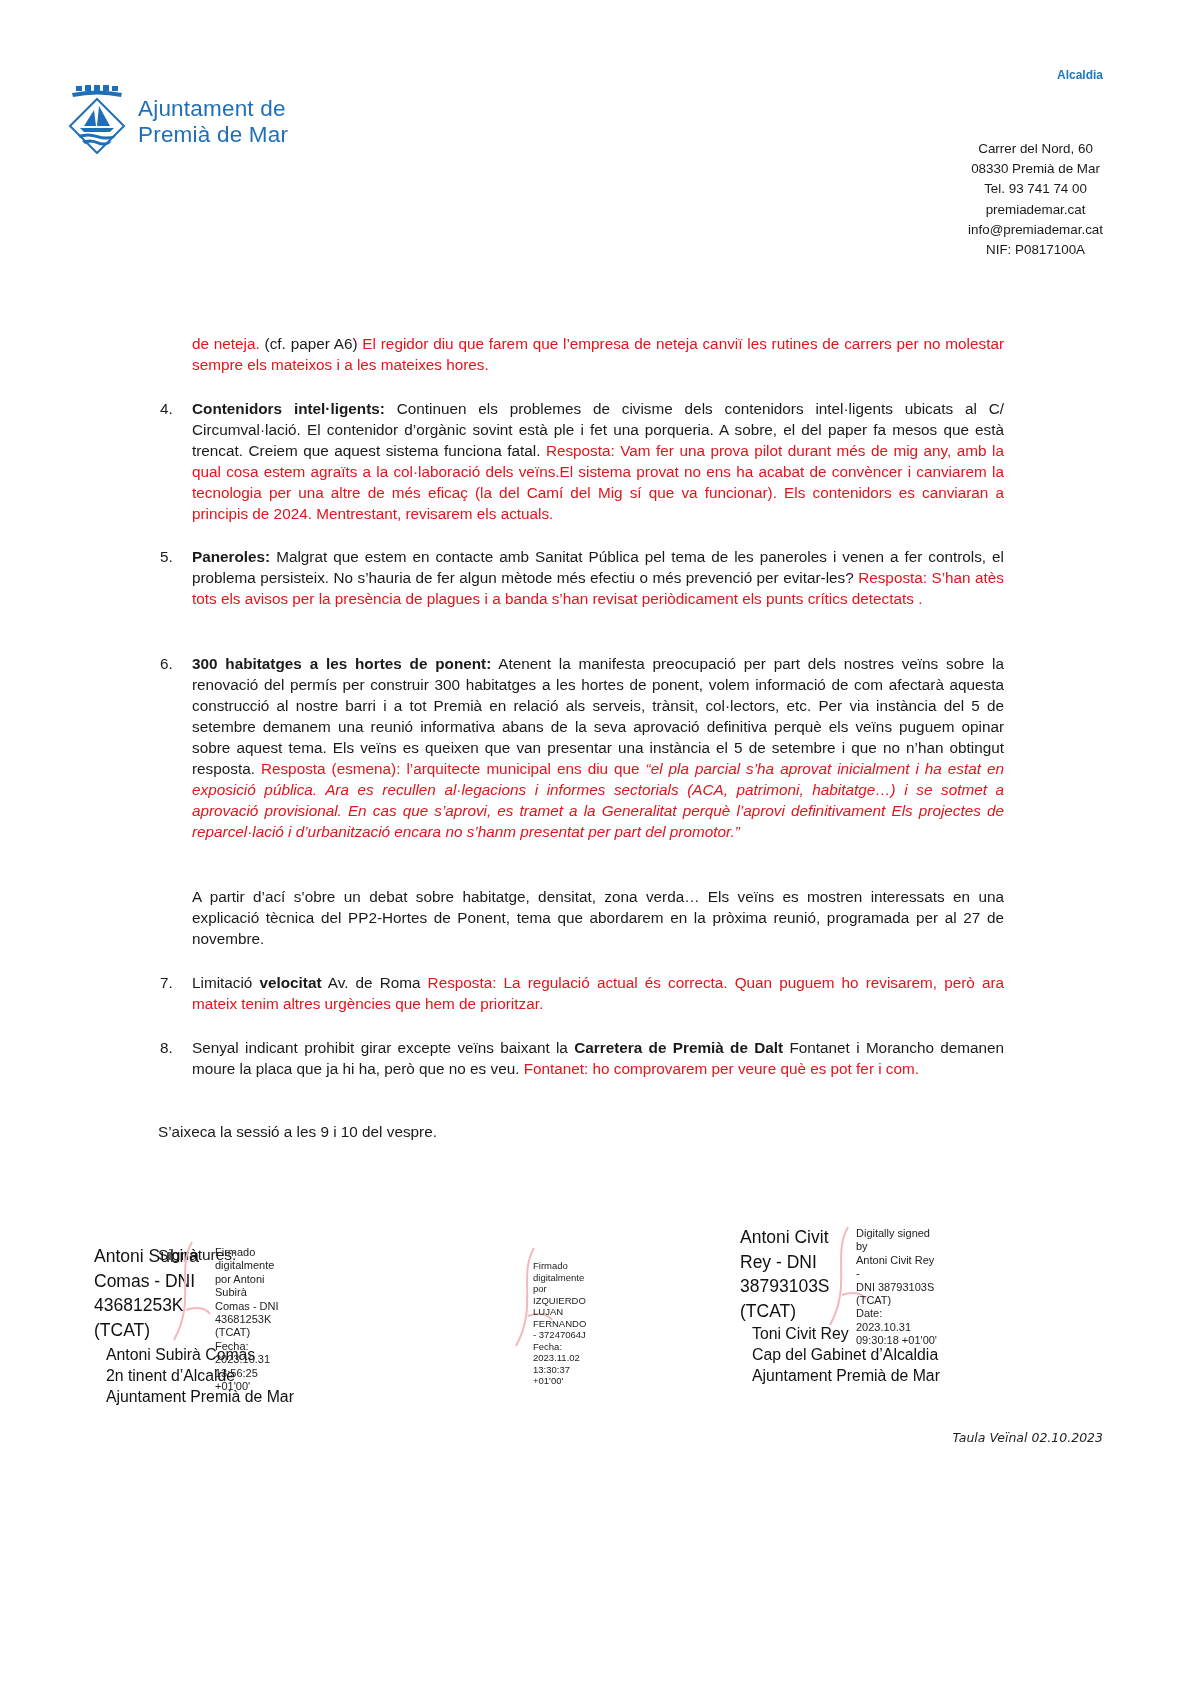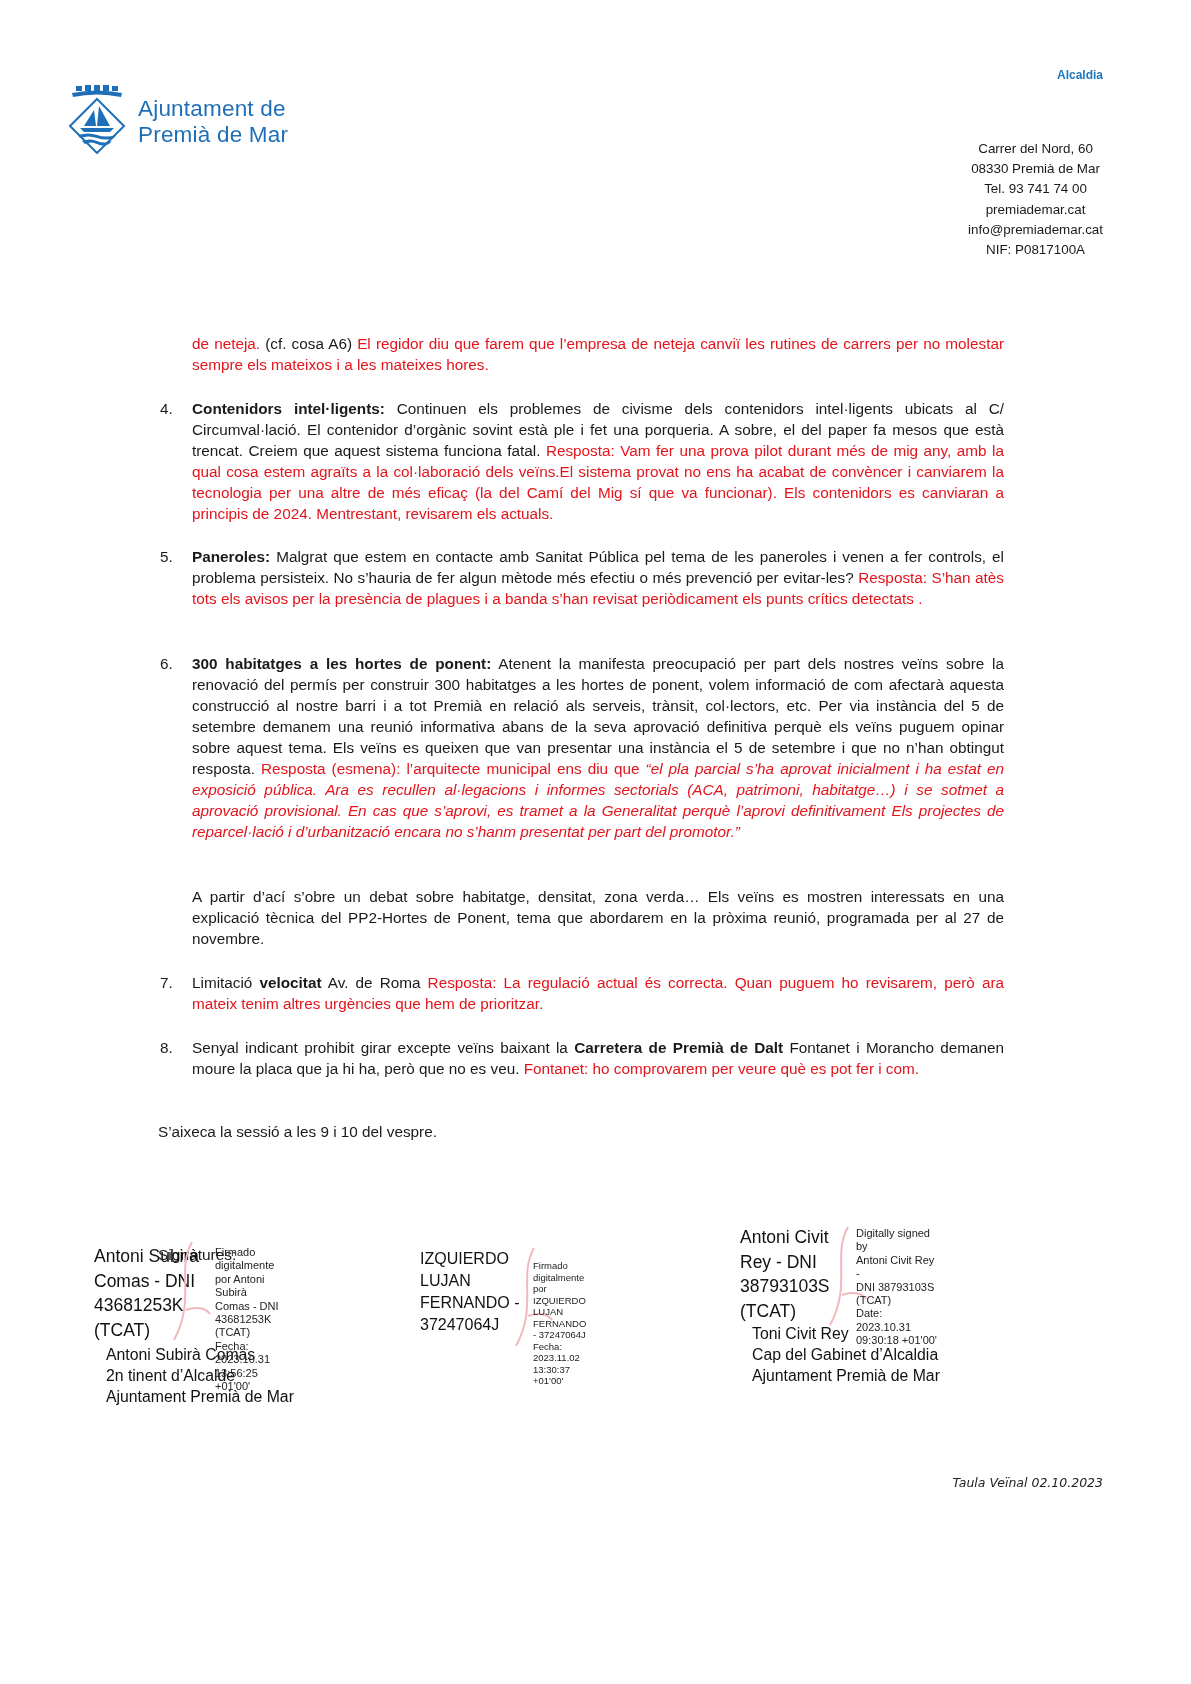--- a/index.html
+++ b/index.html
@@ -52,21 +52,21 @@
 <div class="abs addr">
   <div>Carrer del Nord, 60</div>
   <div>08330 Premià de Mar</div>
   <div>Tel. 93 741 74 00</div>
   <div>premiademar.cat</div>
   <div>info@premiademar.cat</div>
   <div>NIF: P0817100A</div>
 </div>
 
 <div class="abs body-text" style="top:333px;">
-  <span class="red">de neteja.</span><span> (cf. cosa A6) </span><span class="red">El regidor diu que farem que l’empresa de neteja canviï les rutines de carrers per no molestar sempre els mateixos i a les mateixes hores.</span>
+  <span class="red">de neteja.</span><span> (cf. paper A6) </span><span class="red">El regidor diu que farem que l’empresa de neteja canviï les rutines de carrers per no molestar sempre els mateixos i a les mateixes hores.</span>
 </div>
 
 <div class="item" style="top:398px;">
   <span class="num">4.</span>
   <span class="b">Contenidors intel·ligents:</span><span> Continuen els problemes de civisme dels contenidors intel·ligents ubicats al C/ Circumval·lació. El contenidor d’orgànic sovint està ple i fet una porqueria. A sobre, el del paper fa mesos que està trencat. Creiem que aquest sistema funciona fatal. </span><span class="red">Resposta: Vam fer una prova pilot durant més de mig any, amb la qual cosa estem agraïts a la col·laboració dels veïns.El sistema provat no ens ha acabat de convèncer i canviarem la tecnologia per una altre de més eficaç (la del Camí del Mig sí que va funcionar). Els contenidors es canviaran a principis de 2024. Mentrestant, revisarem els actuals.</span>
 </div>
 
 <div class="item" style="top:546px;">
   <span class="num">5.</span>
   <span class="b">Paneroles:</span><span> Malgrat que estem en contacte amb Sanitat Pública pel tema de les paneroles i venen a fer controls, el problema persisteix. No s’hauria de fer algun mètode més efectiu o més prevenció per evitar-les? </span><span class="red">Resposta: S’han atès tots els avisos per la presència de plagues i a banda s’han revisat periòdicament els punts crítics detectats .</span>
@@ -114,26 +114,20 @@
     <div>Antoni Subirà Comas</div>
     <div>2n tinent d’Alcalde</div>
     <div>Ajuntament Premià de Mar</div>
   </div>
 </div>
 
 <div class="sig" style="left:420px; top:1248px;">
   <svg class="sig-mark" style="left:88px; top:-2px;" viewBox="0 0 46 110">
       <path d="M26 2 C10 30 30 60 8 100 M20 70 C30 66 40 68 44 74" fill="none" stroke="#f2b8bd" stroke-width="2"></path>
     </svg>
-  <div class="sig-name" style="font-size:16px; line-height:22px;">
-    <div>IZQUIERDO</div>
-    <div>LUJAN</div>
-    <div>FERNANDO -</div>
-    <div>37247064J</div>
-  </div>
   <div class="sig-meta abs" style="left:113px; top:12px; font-size:9.5px; line-height:11.5px;">
     <div>Firmado digitalmente</div>
     <div>por IZQUIERDO LUJAN</div>
     <div>FERNANDO - 37247064J</div>
     <div>Fecha: 2023.11.02</div>
     <div>13:30:37 +01'00'</div>
   </div>
 </div>
 
 <div class="sig" style="left:740px; top:1225px;">
@@ -154,13 +148,13 @@
     <div>Date: 2023.10.31</div>
     <div>09:30:18 +01'00'</div>
   </div>
   <div class="sig-role" style="margin-left:12px; ">
     <div>Toni Civit Rey</div>
     <div>Cap del Gabinet d’Alcaldia</div>
     <div>Ajuntament Premià de Mar</div>
   </div>
 </div>
 
-<div class="abs footer" style="top:1475px;">Taula Veïnal 02.10.2023</div>
+<div class="abs footer" style="top:1430px;">Taula Veïnal 02.10.2023</div>
 
 </body></html>

